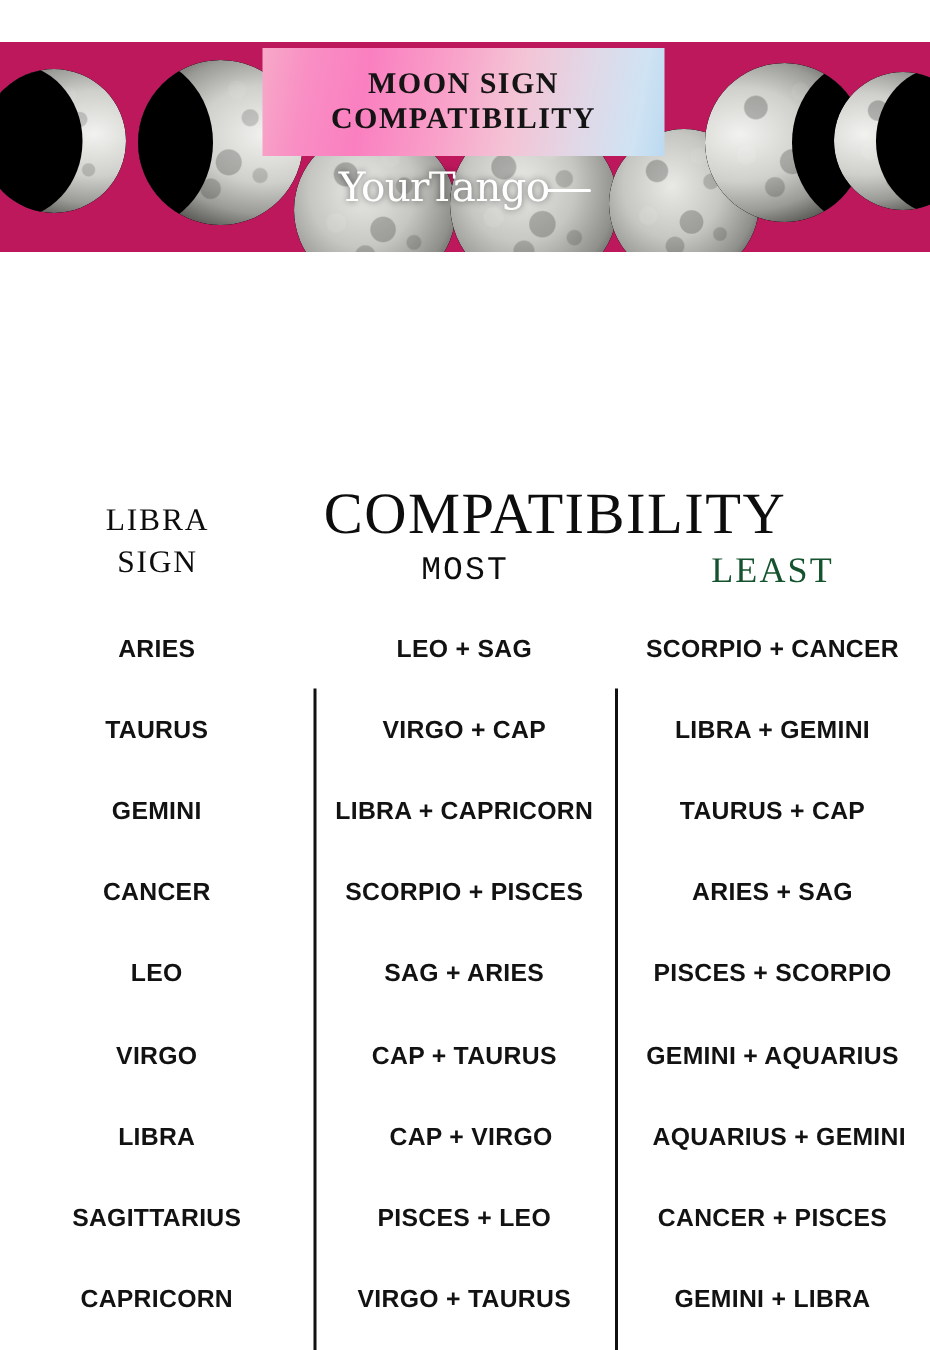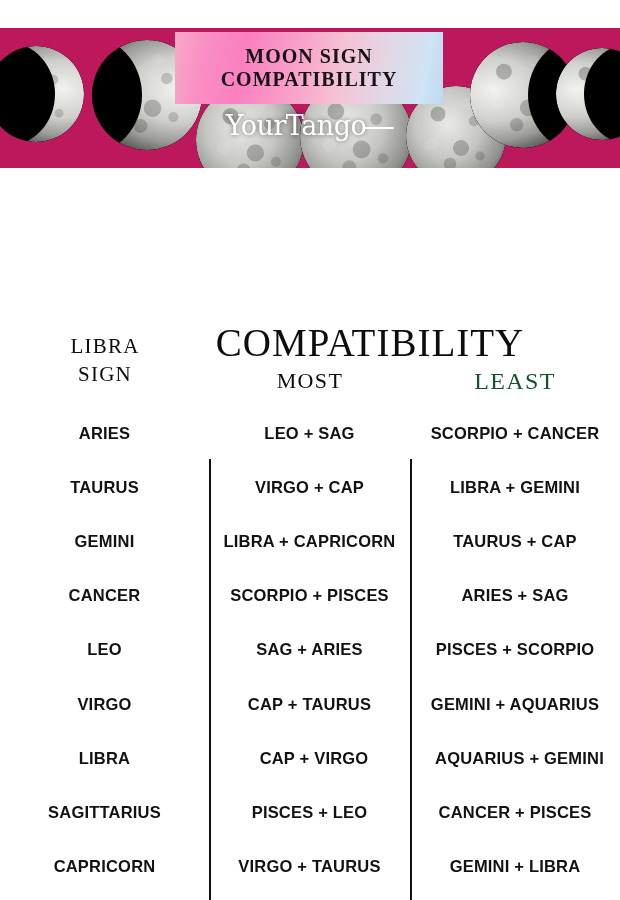--- a/index.html
+++ b/index.html
@@ -186,21 +186,21 @@
     color: #0d0d0d;
     line-height: 1.35;
   }
 
   .head-most {
     position: absolute;
     left: 200px;
     top: 200px;
     width: 220px;
     text-align: center;
-    font-family: Liberation Serif, serif;
+    font-family: Liberation Mono, monospace;
     font-size: 22px;
     letter-spacing: 1.4px;
     color: #0d0d0d;
   }
 
   .head-least {
     position: absolute;
     left: 420px;
     top: 200px;
     width: 190px;

